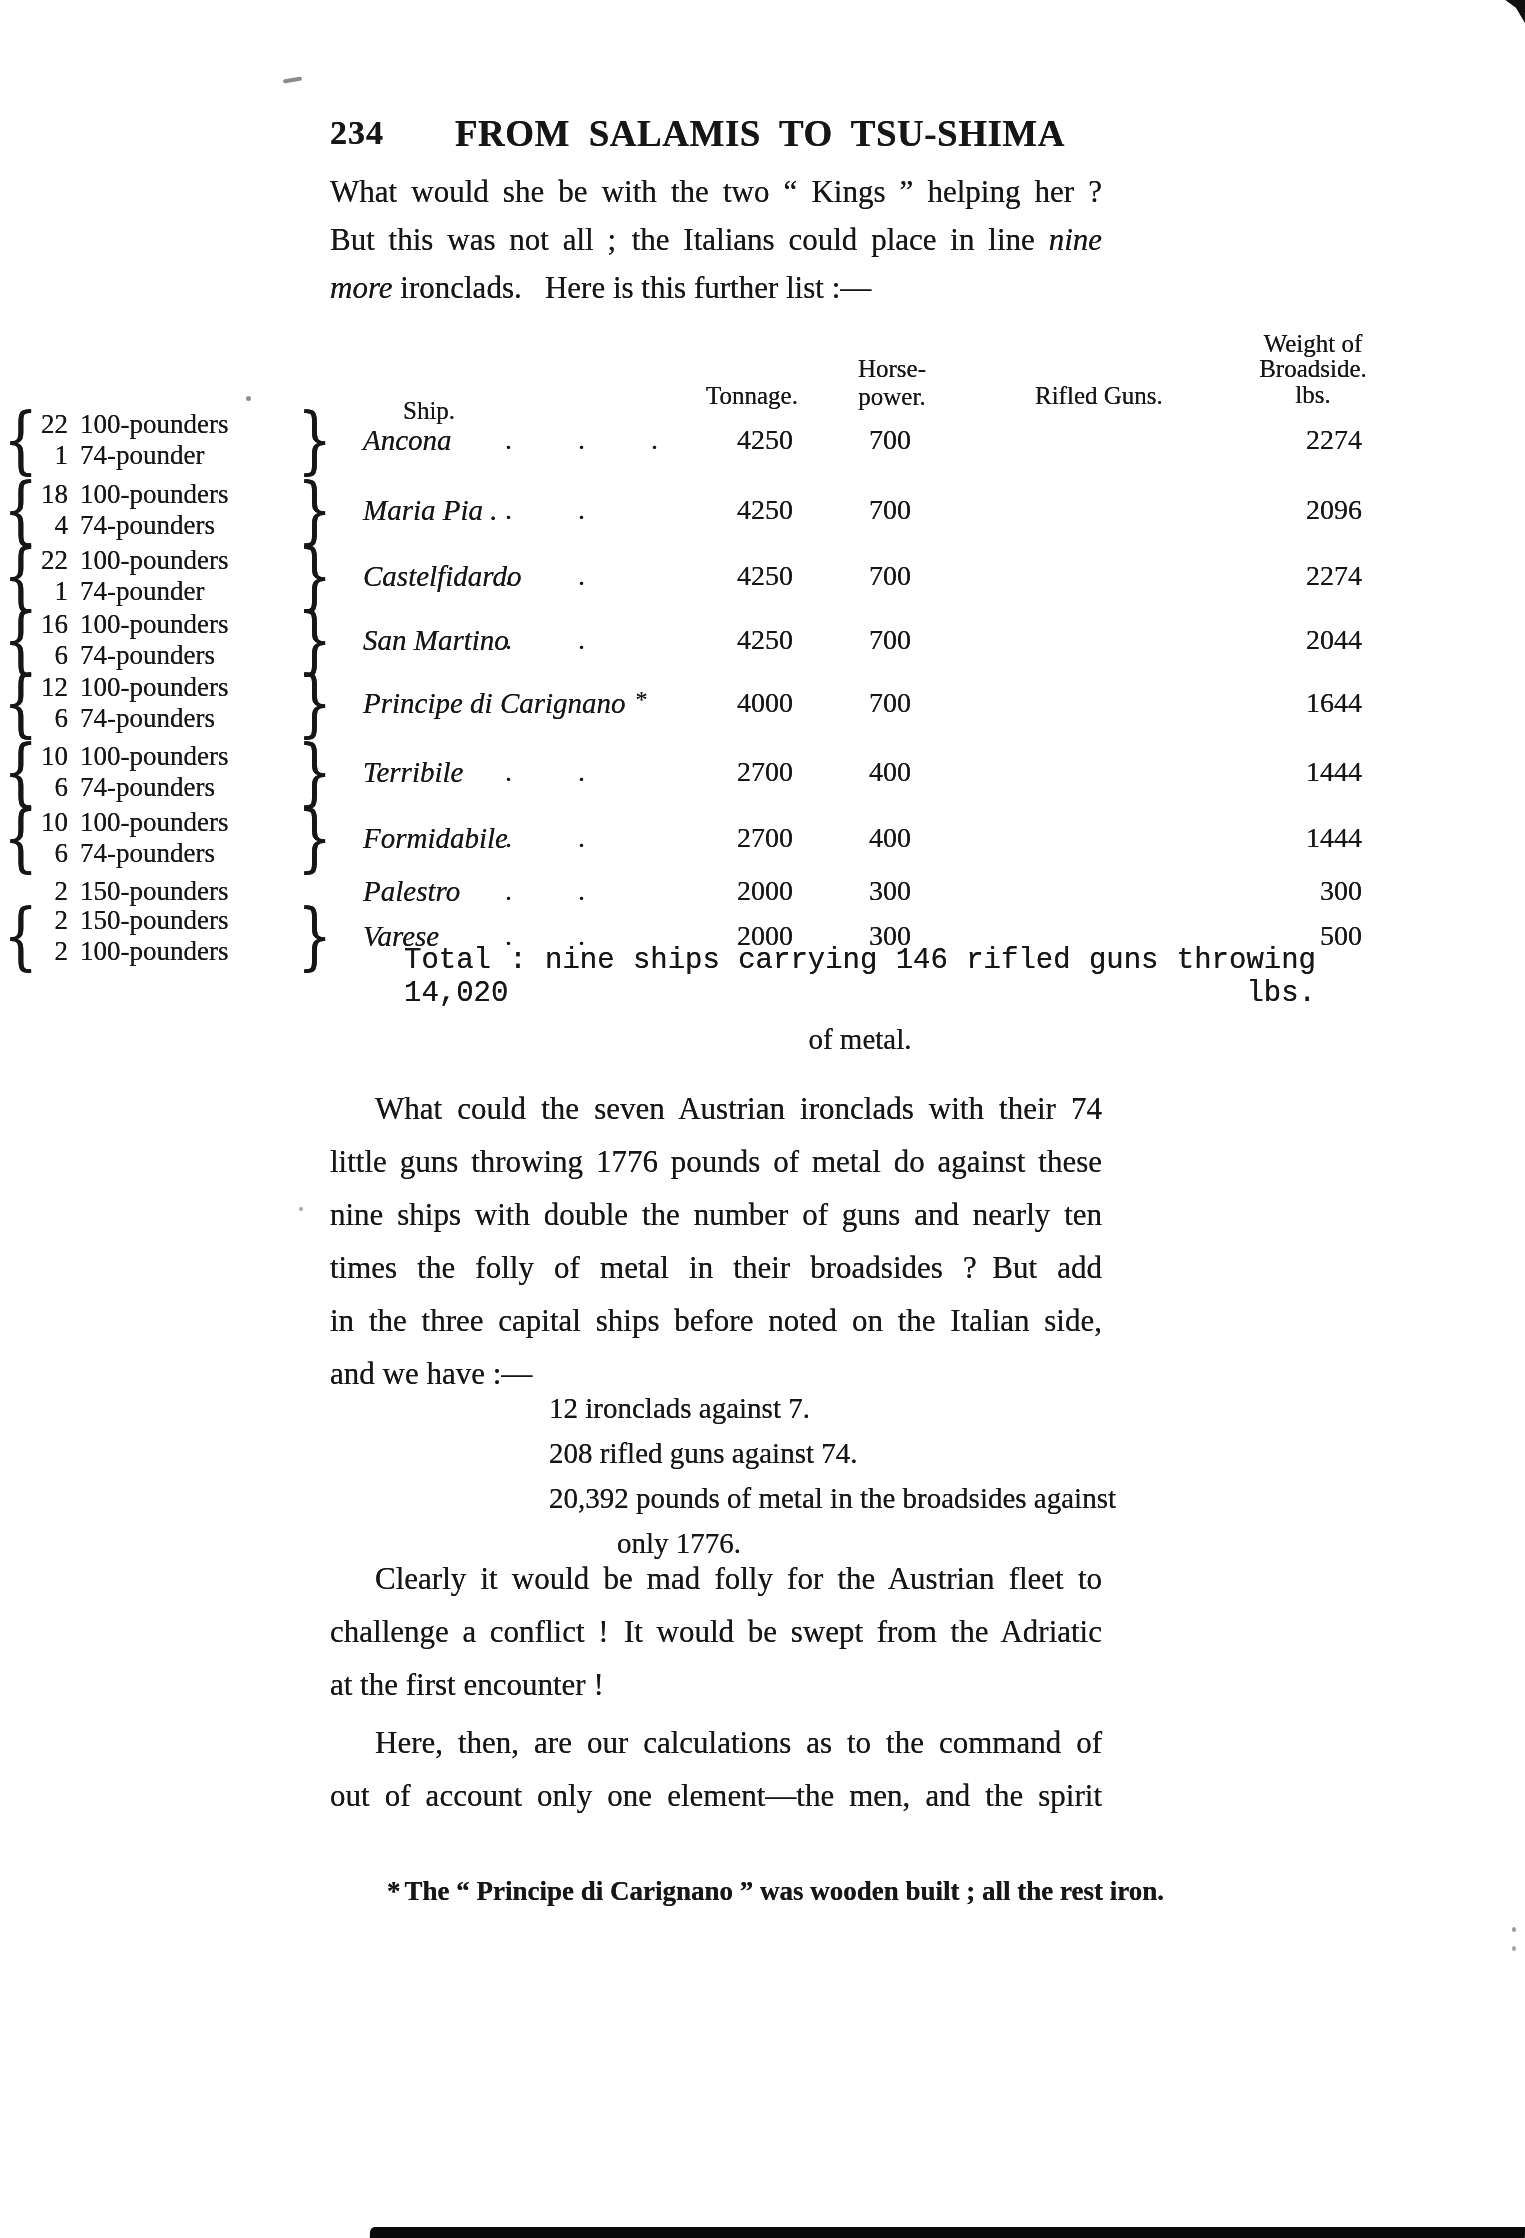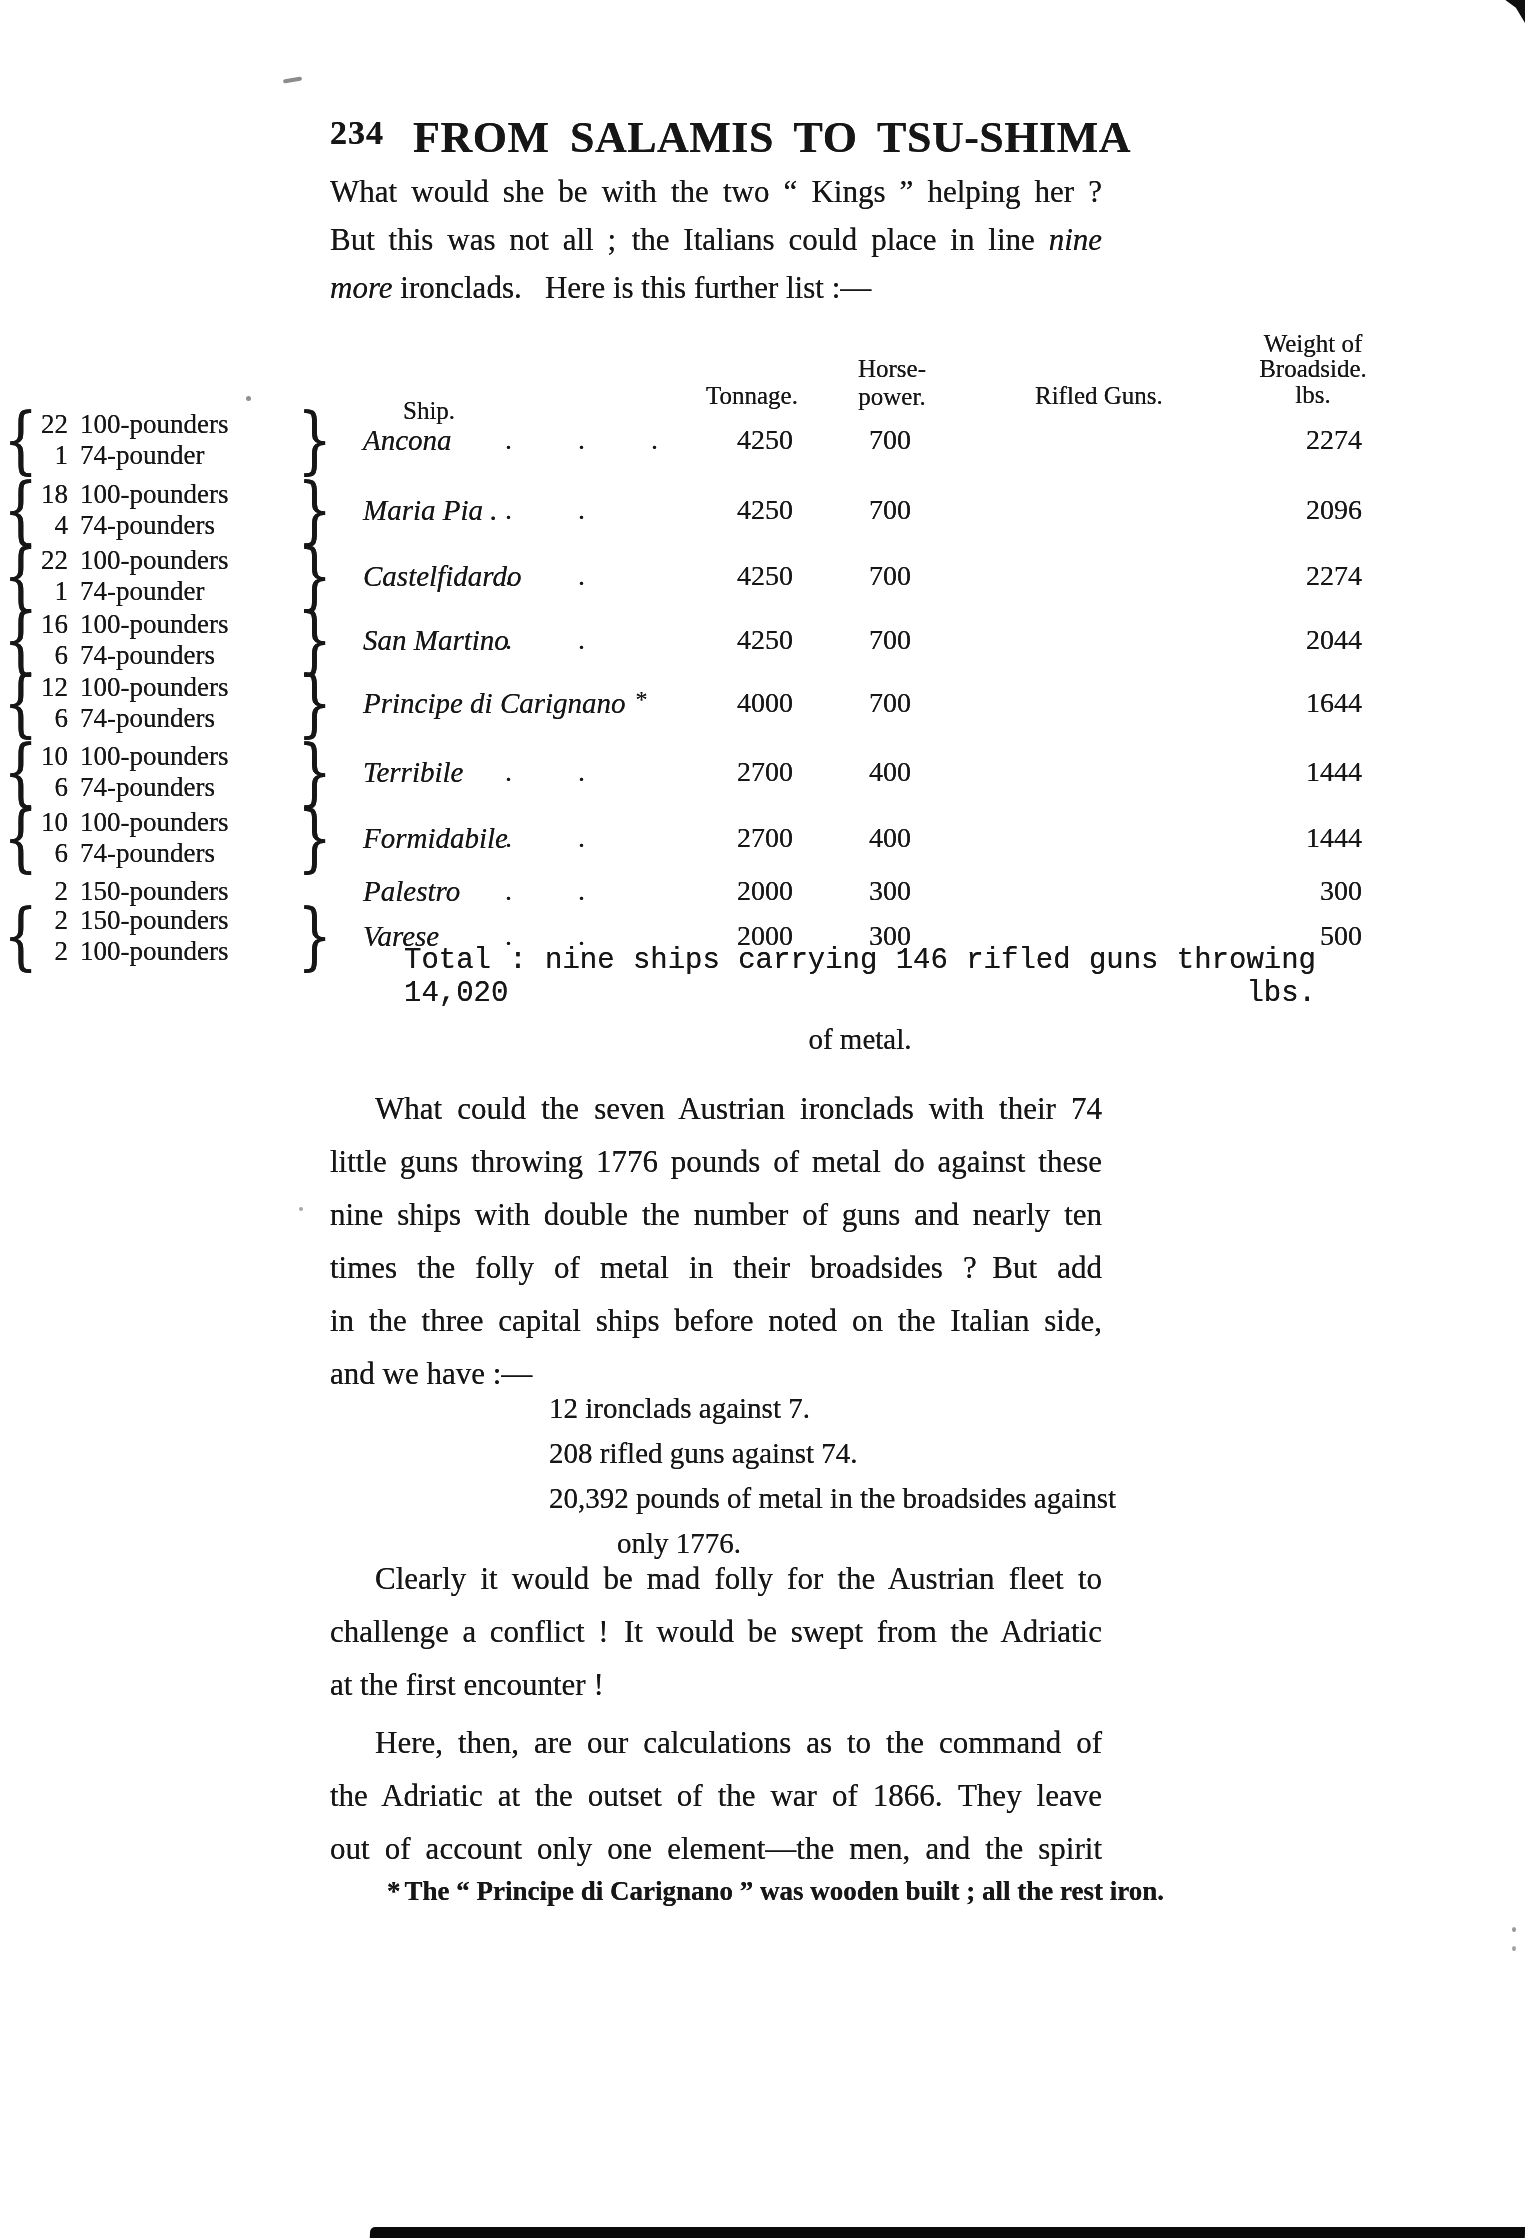--- a/index.html
+++ b/index.html
@@ -5,21 +5,21 @@
   html,body{margin:0;padding:0;}
   body{
     width:1525px;height:2238px;position:relative;background:#ffffff;
     font-family:"Liberation Serif","DejaVu Serif",serif;
     color:#161616;overflow:hidden;
     text-shadow:0 0 .45px rgba(10,10,10,.85);
   }
   .abs{position:absolute;}
   
   .pagenum{left:330px;top:114px;font-size:34px;font-weight:bold;letter-spacing:1px;}
-  .title{left:377px;top:112px;width:790px;text-align:center;font-size:44px;font-weight:bold;letter-spacing:.5px;word-spacing:9px;}
+  .title{left:365px;top:112px;width:790px;text-align:center;font-size:37px;font-weight:bold;letter-spacing:.5px;word-spacing:9px;}
   
   .para{left:330px;width:772px;font-size:31px;}
   .para .ln{line-height:53px;}
   .p1 .ln{line-height:48px;}
   .jline{text-align:justify;text-align-last:justify;}
   .indent{text-indent:45px;}
   em,.it{font-style:italic;}
   
   .thead{font-size:25px;}
   .trow{position:absolute;left:0;width:1525px;font-size:28px;}
@@ -302,19 +302,18 @@
 </div>
 
 <div class="abs para" style="top:1552px">
   <div class="ln jline indent">Clearly it would be mad folly for the Austrian fleet to</div>
   <div class="ln jline">challenge a conflict ! It would be swept from the Adriatic</div>
   <div class="ln">at the first encounter !</div>
 </div>
 
 <div class="abs para" style="top:1716px">
   <div class="ln jline indent">Here, then, are our calculations as to the command of</div>
-  <div class="ln jline">the Adriatic at the outset of the war of 1866. They leave</div>
   <div class="ln jline">out of account only one element—the men, and the spirit</div>
 </div>
 
 <div class="abs footnote">
   <span>*</span><span class="fn-text">The “ Principe di Carignano ” was wooden built ; all the rest iron.</span>
 </div>
 
 </body></html>

